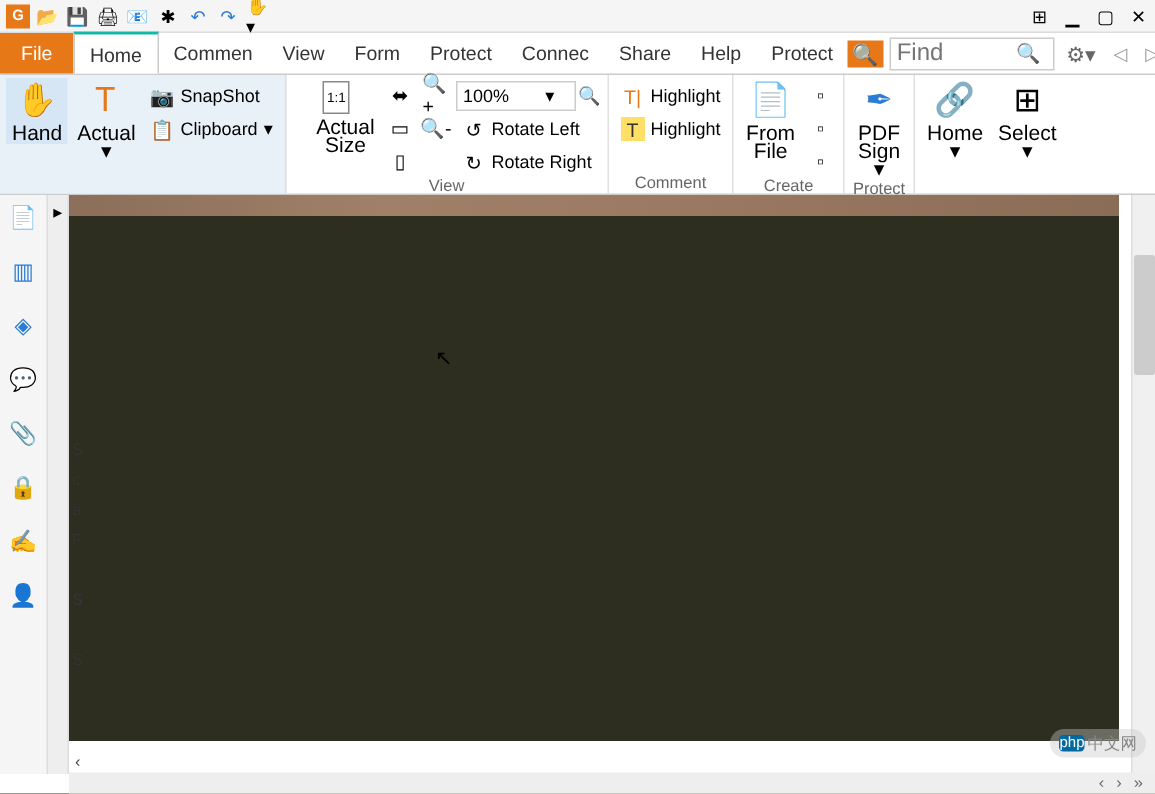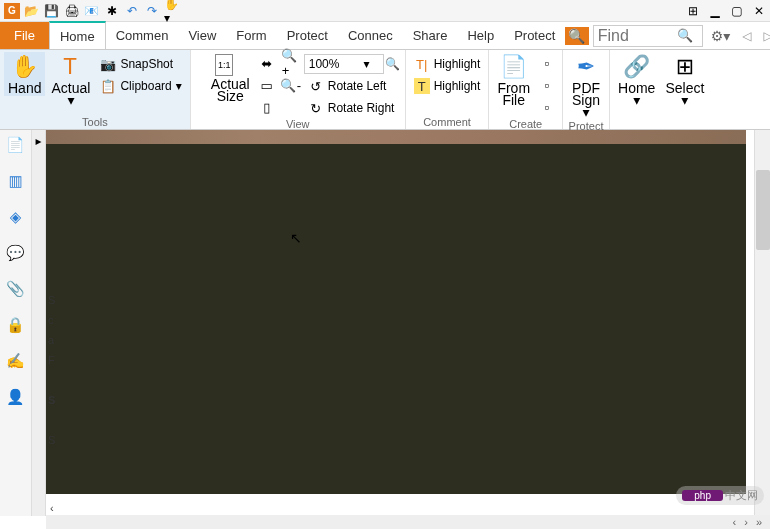--- a/index.html
+++ b/index.html
@@ -47,21 +47,21 @@
     .doc-bg { position: absolute; top: 0; left: 0; right: 8px; height: 126px; background: linear-gradient(90deg, #8b6f5a 0%, #a08068 30%, #9b7862 60%, #8a6d56 100%); }
     .doc-dark { position: absolute; top: 14px; left: 0; right: 8px; height: 350px; background: #2d2e20; }
     .text-left { position: absolute; left: 2px; top: 160px; font-size: 11px; color: #333; line-height: 20px; }
     .cursor-arrow { position: absolute; left: 244px; top: 100px; font-size: 14px; color: #000; pointer-events: none;}
     .vscroll { width: 16px; background: #f0f0f0; border-left: 1px solid #ddd; position: relative; }
     .vscroll-thumb { position: absolute; top: 40px; width: 14px; left: 1px; height: 80px; background: #ccc; border-radius: 2px; }
     
     .status-row { position: absolute; bottom: 14px; left: 46px; right: 0; height: 14px; display: flex; align-items: center; font-size: 11px; color: #444; padding-left: 4px; gap: 4px;}
     
     .watermark { position: absolute; right: 6px; bottom: 24px; display: flex; align-items: center; gap: 2px; background: rgba(200,200,200,0.4); padding: 2px 6px; border-radius: 10px; font-size: 11px; color: #888; }
-    .wm-red { background: #701a75; color: #fff; padding: 0 12px; border-radius: 3px; font-size: 10px;}
+    .wm-red { background: #0369a1; color: #fff; padding: 0 0; border-radius: 3px; font-size: 10px;}
     
     .footer { position: absolute; bottom: 0; left: 46px; right: 0; height: 14px; background: #eee; display: flex; align-items: center; justify-content: flex-end; gap: 8px; padding: 0 8px; font-size: 11px; color: #666;}
   </style>
 </head>
 <body>
 
 <div class="titlebar">
   <div class="titlebar-left">
     <span class="titlebar-icon" style="background:#e77817;color:#fff;font-weight:bold;font-size:10px;">G</span>
     <span class="titlebar-icon" style="color:#d4a017;">📂</span>
@@ -122,21 +122,20 @@
           <span class="small-icn">📷</span>
           <span>SnapShot</span>
         </div>
         <div class="small-btn">
           <span class="small-icn">📋</span>
           <span>Clipboard</span>
           <span>▾</span>
         </div>
       </div>
     </div>
-    <div class="ribbon-group-label">Tools</div>
   </div>
 
   <div class="ribbon-group">
     <div class="ribbon-group-content">
       <div class="big-btn">
         <span class="icn" style="border:1px solid #888;width:18px;height:22px;font-size:9px;display:flex;align-items:center;justify-content:center;">1:1</span>
         <span class="lbl" style="white-space:pre;margin-left:12px;">Actual
 Size</span>
       </div>
       <div class="icon-col">

